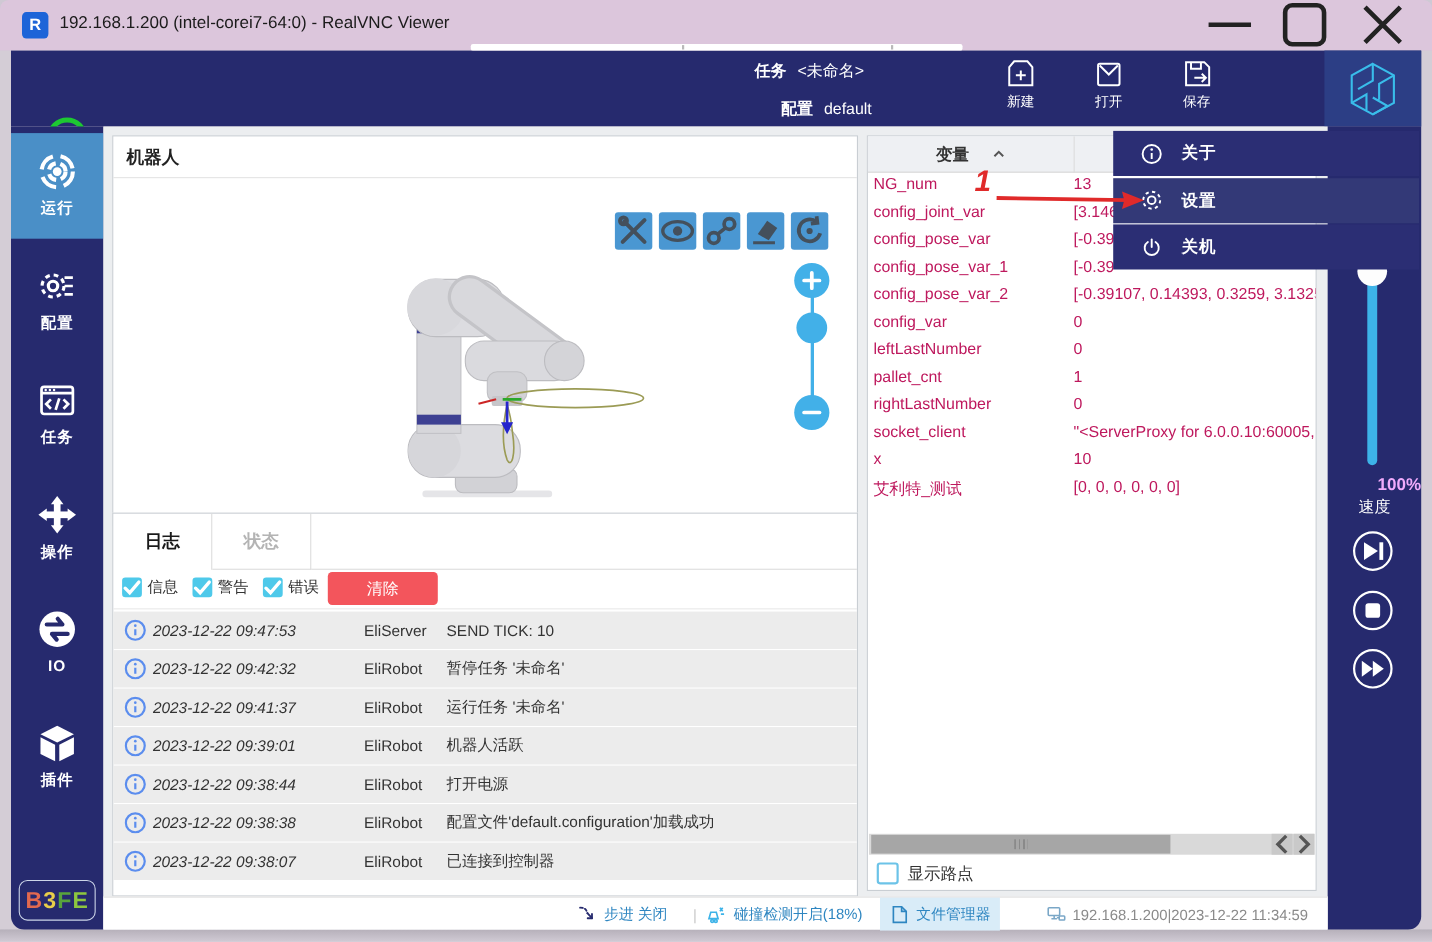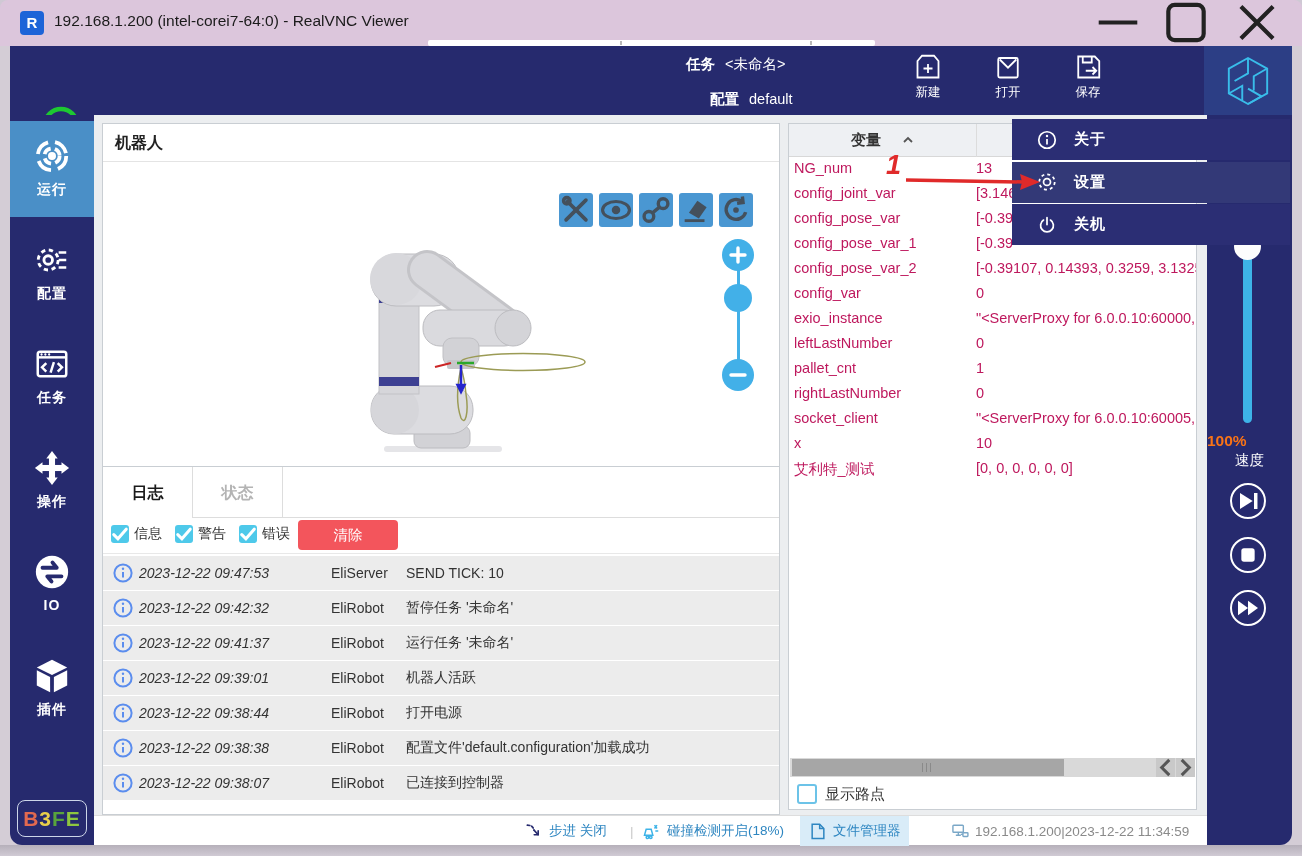--- a/index.html
+++ b/index.html
@@ -106,21 +106,21 @@
   .hs-btn svg { width:10px; height:10px; }
   .hs-left { right:20px; } .hs-right { right:0; }
   .waypoint-row { position:absolute; left:8px; top:660px; display:flex; align-items:center; font-size:15px; color:#333; }
   .cbx-empty { width:20px; height:20px; border:2px solid #6cc3e8; border-radius:3px; background:#fff; margin-right:8px; }
 
   
   .rightbar { position:absolute; left:1207px; top:115px; width:85px; height:730px; background:#262a6e;
               border-radius:0 0 12px 0; }
   .speed-track { position:absolute; left:36px; top:128px; width:9px; height:180px; background:#3db3e8; border-radius:5px; }
   .speed-knob { position:absolute; left:27px; top:118px; width:27px; height:27px; border-radius:50%; background:#fdfdfd; }
-  .speed-pct { position:absolute; left:0; top:317px; width:85px; text-align:left; color:#f97316; font-size:15.5px; font-weight:bold; }
+  .speed-pct { position:absolute; left:0; top:317px; width:85px; text-align:right; color:#f0abfc; font-size:15.5px; font-weight:bold; }
   .speed-label { position:absolute; left:0; top:336px; width:85px; text-align:center; color:#fff; font-size:14.5px; }
   .pb-btn { position:absolute; left:23px; width:36px; height:36px; border:2.5px solid #fff; border-radius:50%;
             display:flex; align-items:center; justify-content:center; }
   .pb-btn svg { width:20px; height:20px; }
   .pb0 { top:368px; } .pb1 { top:422px; } .pb2 { top:475px; }
 
   
   .statusbar { position:absolute; left:94px; top:815px; width:1113px; height:30px; background:#fff; border-top:1px solid #ddd; }
   .sb-item { position:absolute; top:0; height:30px; display:flex; align-items:center; font-size:13.5px; }
   .sb-item svg { width:20px; height:20px; margin-right:5px; }
@@ -533,24 +533,20 @@
   </div>
         <div class="var-row">
     <span class="vr-name">config_pose_var_2</span>
     <span class="vr-val">[-0.39107, 0.14393, 0.3259, 3.1325</span>
   </div>
         <div class="var-row">
     <span class="vr-name">config_var</span>
     <span class="vr-val">0</span>
   </div>
         <div class="var-row">
-    <span class="vr-name">exio_instance</span>
-    <span class="vr-val">"&lt;ServerProxy for 6.0.0.10:60000,</span>
-  </div>
-        <div class="var-row">
     <span class="vr-name">leftLastNumber</span>
     <span class="vr-val">0</span>
   </div>
         <div class="var-row">
     <span class="vr-name">pallet_cnt</span>
     <span class="vr-val">1</span>
   </div>
         <div class="var-row">
     <span class="vr-name">rightLastNumber</span>
     <span class="vr-val">0</span>

